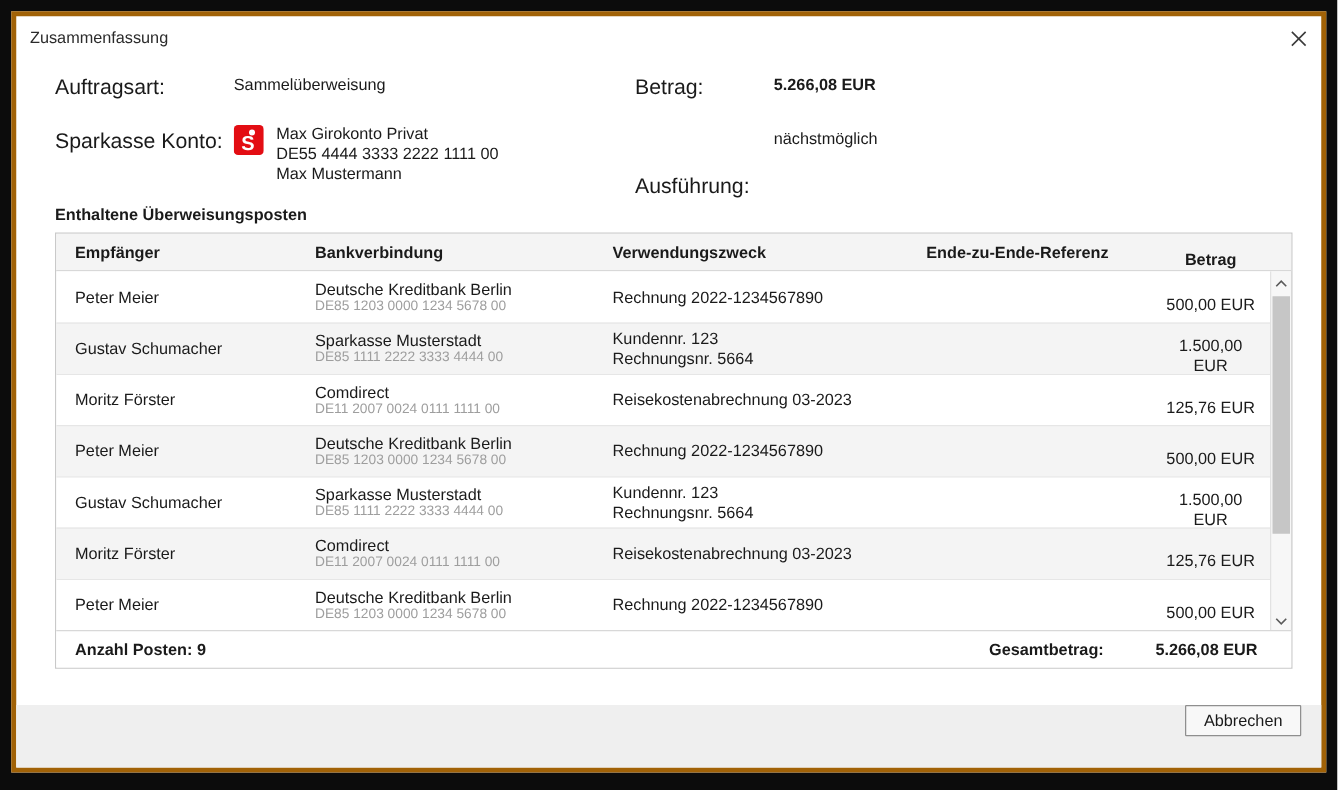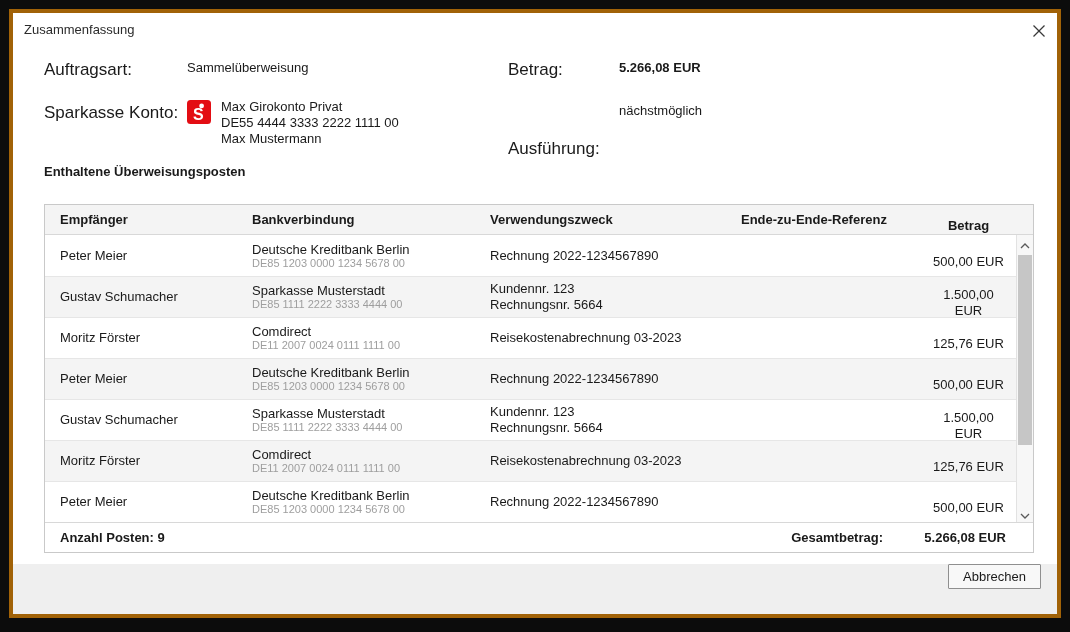--- a/index.html
+++ b/index.html
@@ -17,21 +17,21 @@
   .sum-value { position:absolute; font-size:13px; color:#1a1a1a; }
   .bold { font-weight:bold; }
   .acct-block { position:absolute; left:208px; top:86px; font-size:13px;
     line-height:16px; color:#1a1a1a; }
   .acct-iban { color:#1a1a1a; }
   .logo { position:absolute; left:174px; top:87px; width:24px; height:24px; }
   .section-title { position:absolute; left:31px; top:151px; font-size:13px;
     font-weight:bold; color:#1a1a1a; }
 
   
-  .ptable { position:absolute; left:31px; top:191px; width:990px;
+  .ptable { position:absolute; left:31px; top:173px; width:990px;
     border:1px solid #c9c9c9; background:#fff; }
   .thead { display:flex; height:30px; align-items:center; background:#f4f4f4;
     border-bottom:1px solid #d8d8d8; font-size:13px; font-weight:bold; color:#1a1a1a; }
   .tbody { position:relative; height:287px; overflow:hidden; }
   .rows { margin-right:17px; }
   .row { display:flex; height:41px; background:#ffffff; }
   .row + .row { border-top:1px solid #e6e6e6; }
   .row.alt { background:#f4f4f4; }
   .cell { display:flex; flex-direction:column; justify-content:center;
     font-size:13px; color:#1a1a1a; overflow:hidden; white-space:pre-line; line-height:16px; }

